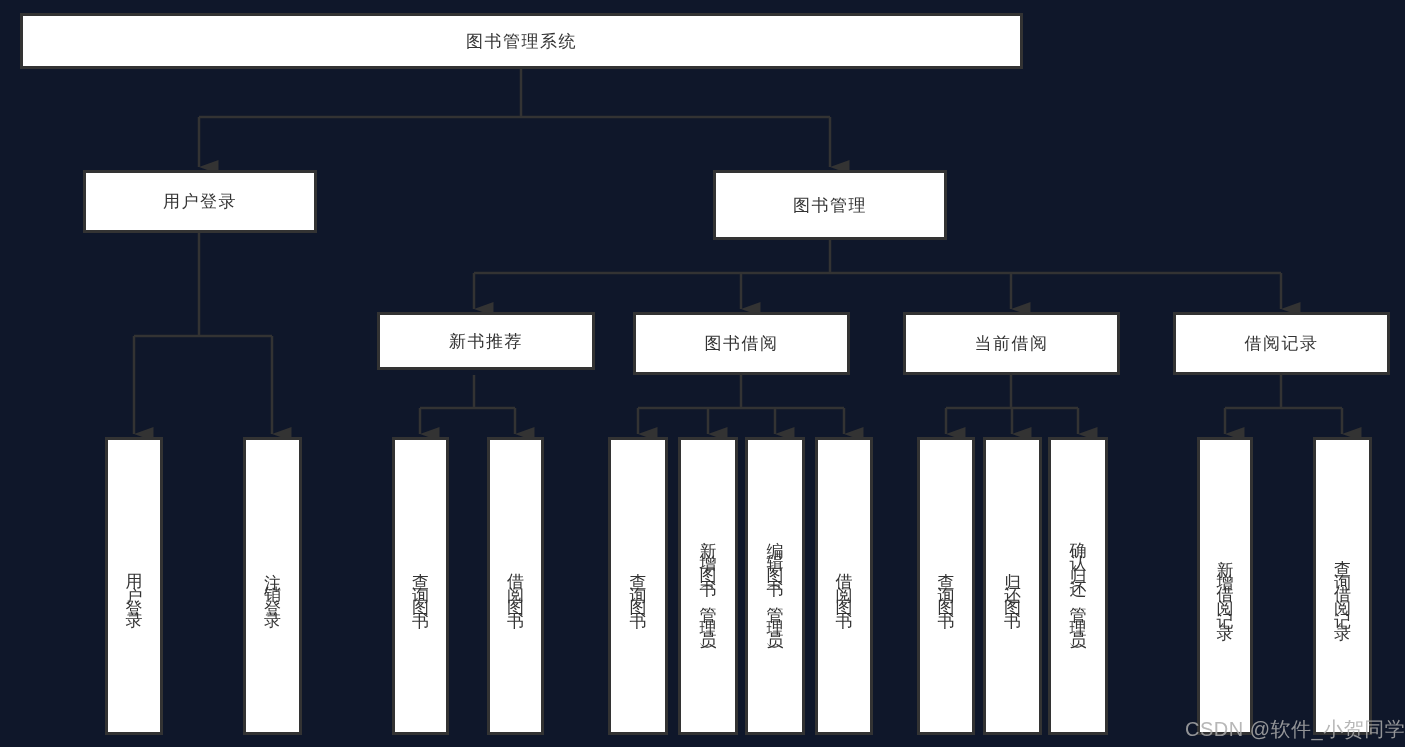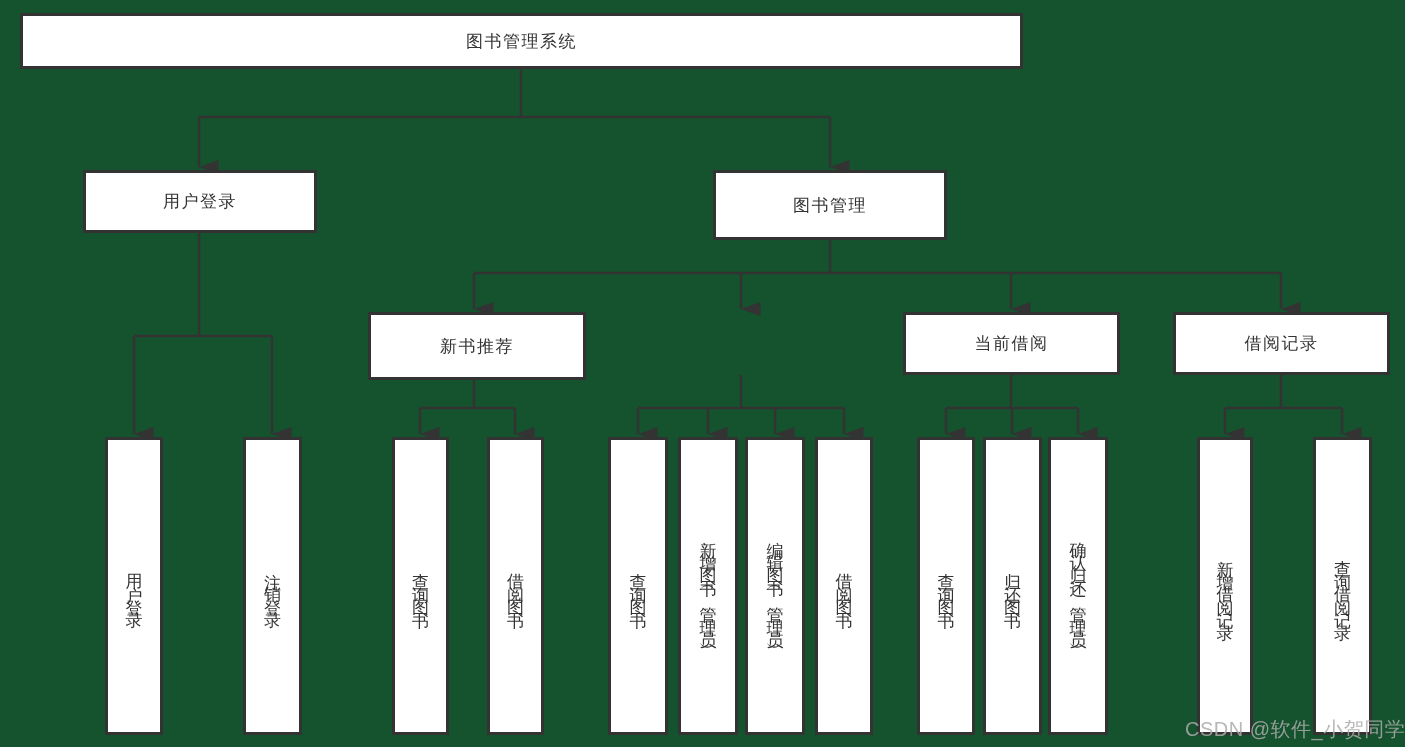--- a/index.html
+++ b/index.html
@@ -1,17 +1,17 @@
 <!DOCTYPE html>
 <html><head>
 <meta charset="utf-8">
 <style>
   html,body{margin:0;padding:0;background:#ffffff;}
   #stage{
-    position:relative;width:1405px;height:747px;background:#14532d;overflow:hidden;
+    position:relative;width:1405px;height:747px;background:#0f172a;overflow:hidden;
     font-family:"Liberation Sans","DejaVu Sans",sans-serif;
   }
   #wires{position:absolute;left:0;top:0;z-index:0;}
   .hnode{
     position:absolute;box-sizing:border-box;background:#ffffff;border:3px solid #333333;
     display:flex;align-items:center;justify-content:center;
     font-size:17px;letter-spacing:1.5px;color:#333333;z-index:1;white-space:nowrap;
   }
   .leaf{
     position:absolute;top:437px;height:298px;box-sizing:border-box;background:#ffffff;
@@ -80,21 +80,22 @@
       <line x1="1225" y1="408" x2="1225" y2="434" marker-end="url(#arrow)"></line>
       <line x1="1342" y1="408" x2="1342" y2="434" marker-end="url(#arrow)"></line>
     </g>
   </svg>
 
   <div class="hnode" style="left:20px;top:13px;width:1003px;height:56px">图书管理系统</div>
 
   <div class="hnode" style="left:83px;top:170px;width:234px;height:63px">用户登录</div>
   <div class="hnode" style="left:713px;top:170px;width:234px;height:70px">图书管理</div>
 
-  <div class="hnode" style="left:368px;top:312px;width:218px;height:68px">新书推荐</div>
+  <div class="hnode" style="left:377px;top:312px;width:218px;height:58px">新书推荐</div>
+  <div class="hnode" style="left:633px;top:312px;width:217px;height:63px">图书借阅</div>
   <div class="hnode" style="left:903px;top:312px;width:217px;height:63px">当前借阅</div>
   <div class="hnode" style="left:1173px;top:312px;width:217px;height:63px">借阅记录</div>
 
   <div class="leaf" style="left:105px;width:58px">
     <span class="vtext">用户登录</span>
   </div>
   <div class="leaf" style="left:243px;width:59px">
     <span class="vtext">注销登录</span>
   </div>
 

